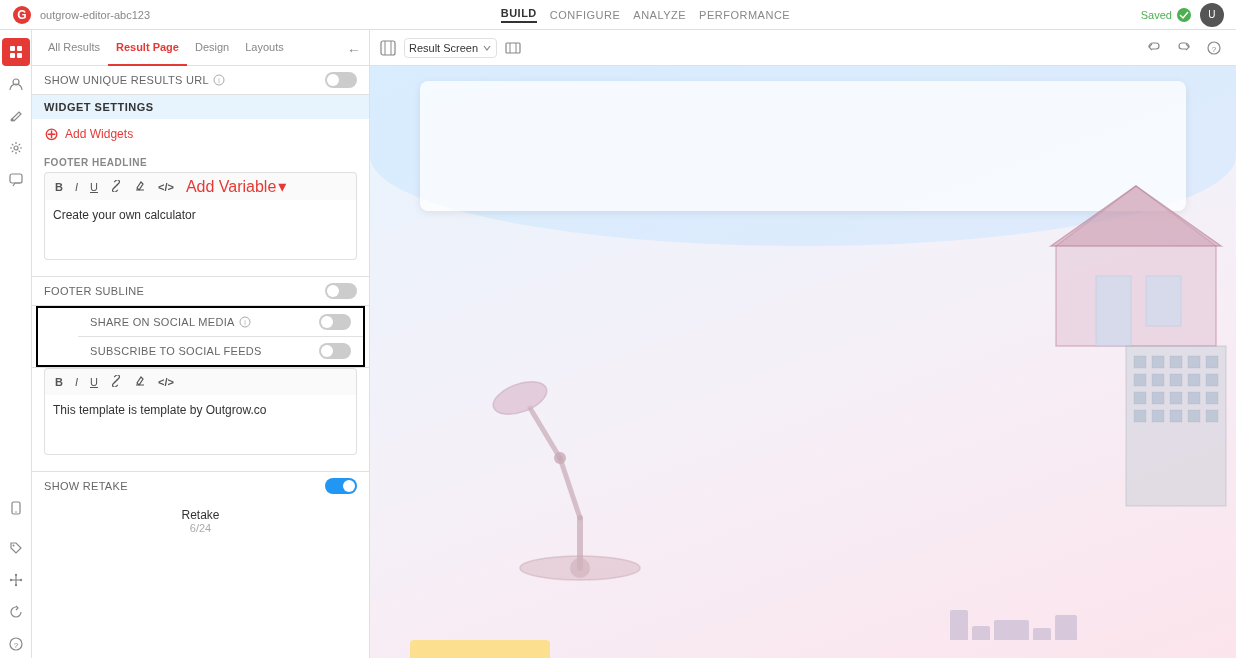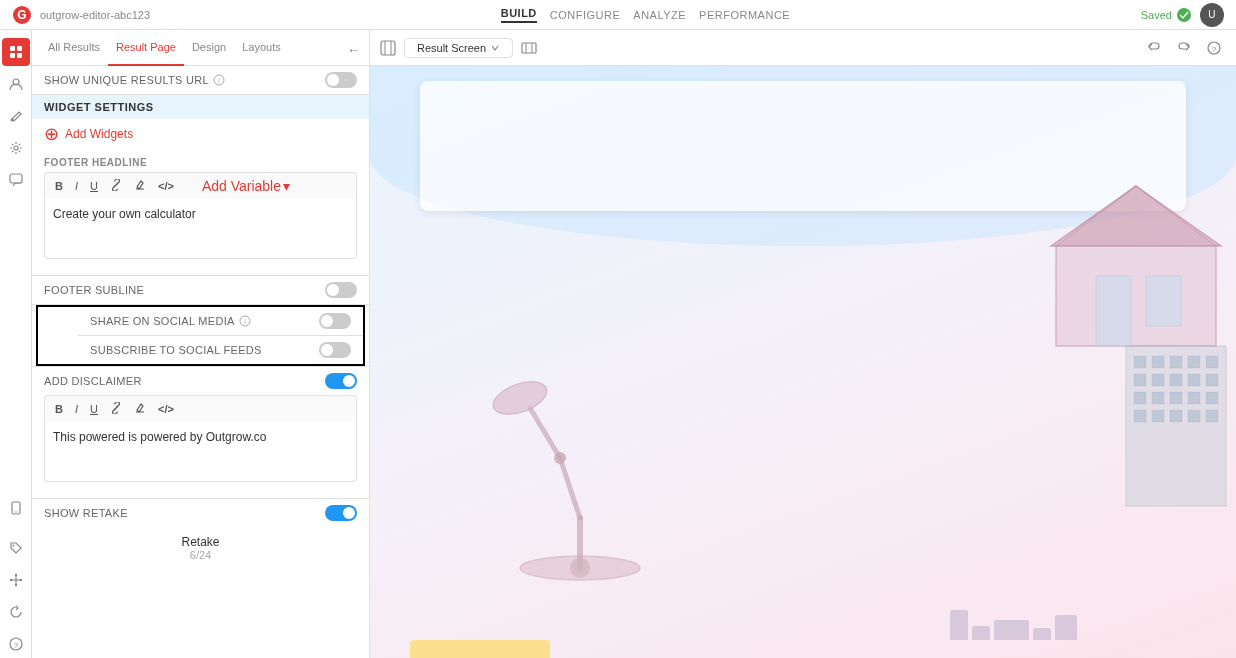--- a/index.html
+++ b/index.html
@@ -75,21 +75,21 @@
     .panel-tab {
       font-size: 11px;
       color: #888;
       padding: 0 8px;
       height: 36px;
       display: flex;
       align-items: center;
       cursor: pointer;
       border-bottom: 2px solid transparent;
     }
-    .panel-tab.active { color: #e53935; border-bottom: 2px solid #e53935; font-weight: 400; }
+    .panel-tab.active { color: #e53935; border-bottom: 2px solid #e53935; font-weight: 700; }
     .panel-tab-arrow {
       margin-left: auto;
       color: #888;
       cursor: pointer;
       font-size: 14px;
     }
     .panel-row { display: flex; align-items: center; justify-content: space-between; padding: 6px 12px; }
     .panel-label { font-size: 11px; color: #666; font-weight: 500; letter-spacing: 0.3px; text-transform: uppercase; }
     .section-header { background: #e8f4fd; padding: 6px 12px; font-size: 11px; font-weight: 700; color: #333; text-transform: uppercase; letter-spacing: 0.5px; }
 
@@ -141,24 +141,24 @@
     }
     .toolbar-btn {
       font-size: 11px;
       font-weight: 700;
       color: #555;
       cursor: pointer;
       padding: 2px 4px;
       border-radius: 2px;
     }
     .add-variable-btn {
-      font-size: 14px;
+      font-size: 16px;
       color: #e53935;
       cursor: pointer;
-      margin-left: 20px;
+      margin-left: 4px;
       display: flex;
       align-items: center;
       gap: 2px;
     }
 
     .text-area-field {
       border: 1px solid #e0e0e0;
       border-top: none;
       border-radius: 0 0 4px 4px;
       padding: 8px;
@@ -201,21 +201,21 @@
       align-items: center;
       padding: 0 10px;
       gap: 8px;
     }
     .screen-selector {
       display: flex;
       align-items: center;
       gap: 4px;
       border: 1px solid #e0e0e0;
       border-radius: 4px;
-      padding: 3px 12px;
+      padding: 3px 4px;
       cursor: pointer;
       font-size: 11px;
       color: #333;
     }
     .canvas-toolbar-icons { display: flex; align-items: center; gap: 6px; margin-left: auto; }
     .canvas-icon-btn {
       width: 24px; height: 24px;
       display: flex; align-items: center; justify-content: center;
       color: #888; cursor: pointer; font-size: 14px;
       border-radius: 3px;
@@ -419,45 +419,41 @@
     </div>
     <div class="divider"></div>
     <div class="panel-row">
       <span class="panel-label">SUBSCRIBE TO SOCIAL FEEDS</span>
       <div class="toggle"></div>
     </div>
   </div>
 
   <div class="divider"></div>
 
-  <div class="panel-row">
-    <span class="panel-label">ADD DISCLAIMER</span>
-    <div class="toggle on blue-on"></div>
-  </div>
 
   <div style="padding: 0 12px 8px;">
     <div class="text-toolbar">
       <span class="toolbar-btn">B</span>
       <span class="toolbar-btn" style="font-style:italic;font-weight:400;">I</span>
       <span class="toolbar-btn" style="text-decoration:underline;font-weight:400;">U</span>
       <span class="toolbar-btn">
         <svg width="12" height="12" viewBox="0 0 12 12">
             <path d="M5 7l-2 2a2 2 0 0 0 2.8 2.8l2-2" fill="none" stroke="currentColor" stroke-width="1.2"></path>
             <path d="M7 5l2-2a2 2 0 0 0-2.8-2.8l-2 2" fill="none" stroke="currentColor" stroke-width="1.2"></path>
             <line x1="4.5" y1="7.5" x2="7.5" y2="4.5" stroke="currentColor" stroke-width="1.2"></line>
           </svg>
       </span>
       <span class="toolbar-btn">
         <svg width="12" height="12" viewBox="0 0 12 12">
             <path d="M2 10h8M3 8L7 2l2 2-4 6z" fill="none" stroke="currentColor" stroke-width="1.2"></path>
           </svg>
       </span>
       <span class="toolbar-btn">&lt;/&gt;</span>
     </div>
-    <div class="text-area-field">This powered is powered by Outgrow.co</div>
+    <div class="text-area-field">This template is template by Outgrow.co</div>
   </div>
 
   <div class="divider"></div>
 
   <div class="panel-row">
     <span class="panel-label">SHOW RETAKE</span>
     <div class="toggle on blue-on"></div>
   </div>
 
   <div style="padding: 4px 12px 12px;">

